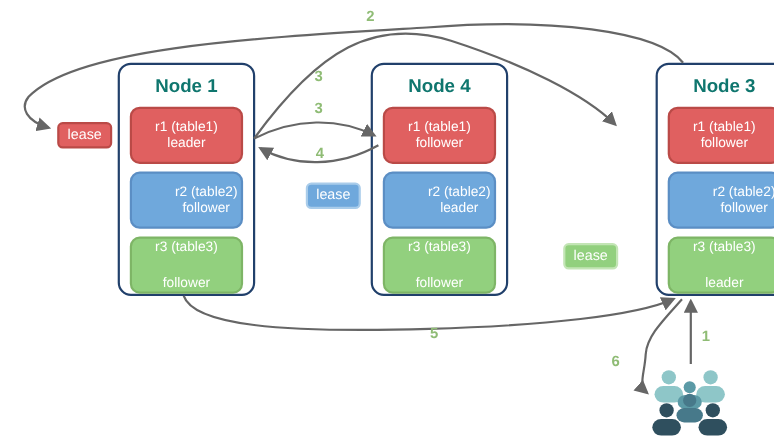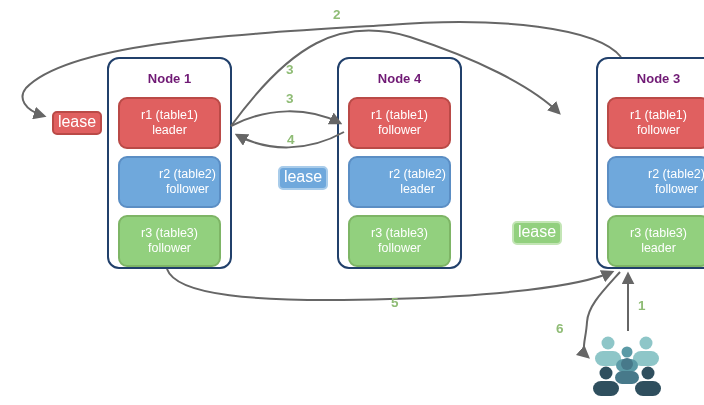--- a/index.html
+++ b/index.html
@@ -10,36 +10,36 @@
   .stage{position:absolute;inset:0;width:704px;height:405px;}
 
   
   .node{
     position:absolute;top:57px;width:125px;height:212px;box-sizing:border-box;
     background:#ffffff;border:2px solid #21406b;border-radius:12px;
     display:flex;flex-direction:column;align-items:center;
   }
   .node-1{left:107px;} .node-2{left:337px;} .node-3{left:596px;}
   .node-title{
-    margin-top:11px;font-size:13px;font-weight:bold;color:#701a75;line-height:18px;
+    margin-top:11px;font-size:17px;font-weight:bold;color:#0f766e;line-height:18px;
   }
   .range-box{
     width:103px;height:60px;box-sizing:border-box;border-radius:9px;
     display:flex;flex-direction:column;align-items:center;justify-content:center;
     color:#ffffff;font-size:12.5px;line-height:15px;text-align:center;
   }
-  .rb-1{margin-top:9px;} .rb-2{margin-top:7px;padding-left:36px;} .rb-3{margin-top:7px;}
+  .rb-1{margin-top:9px;} .rb-2{margin-top:7px;padding-left:36px;} .rb-3{margin-top:7px;justify-content:space-between;}
   .fill-red  {background:#e06060;border:2px solid #ba4a47;}
   .fill-blue {background:#6fa8dc;border:2px solid #5b8ec4;}
   .fill-green{background:#92d07e;border:2px solid #7eb566;}
 
   
   .lease{
     position:absolute;box-sizing:border-box;border-radius:5px;
-    color:#ffffff;font-size:16px;line-height:16px;padding:1px 0 3px 0;
+    color:#ffffff;font-size:13px;line-height:16px;padding:1px 0 3px 0;
     width:50px;text-align:center;
   }
   .lease-red  {left:52px; top:111px;background:#e06060;border:2px solid #ba4a47;}
   .lease-blue {left:278px;top:166px;background:#6fa8dc;border:2px solid #a9ccea;}
   .lease-green{left:512px;top:221px;background:#92d07e;border:2px solid #c3e5b5;}
 
   
   .step{
     position:absolute;color:#8fbc75;font-size:13.5px;font-weight:bold;line-height:14px;
   }

